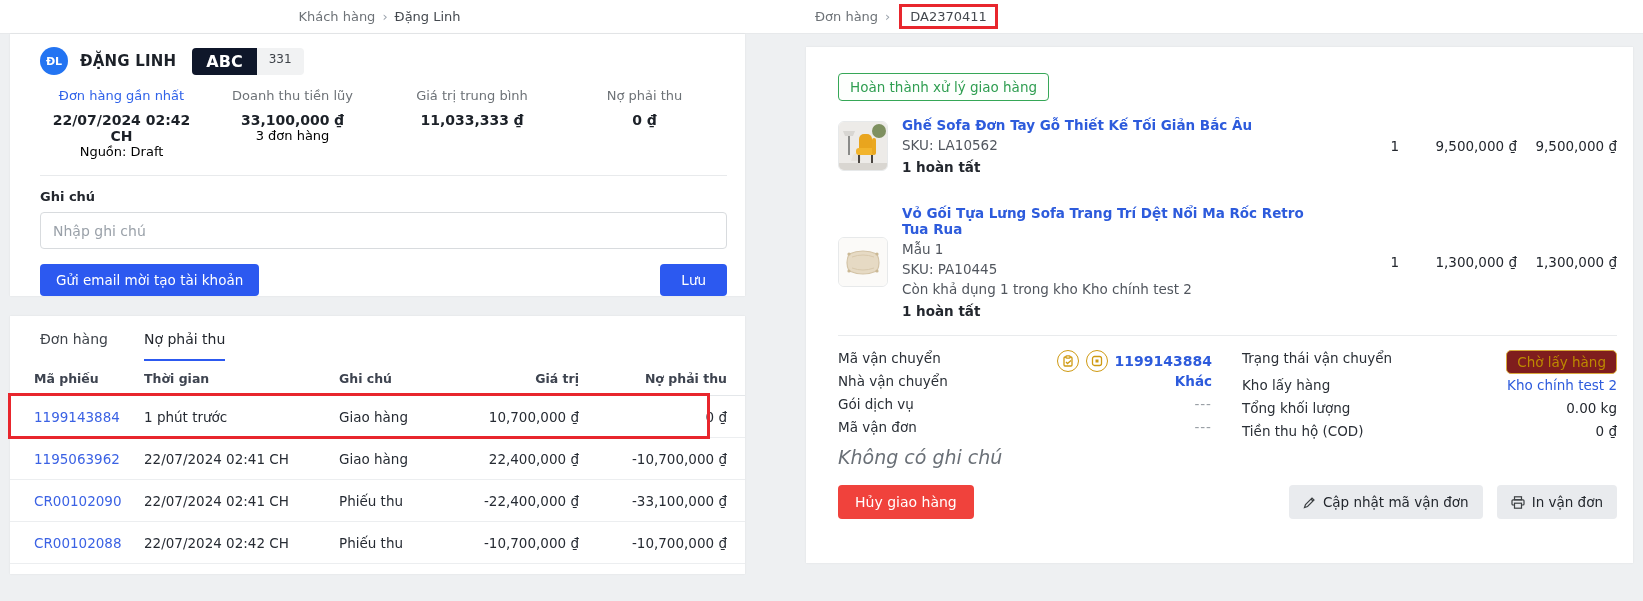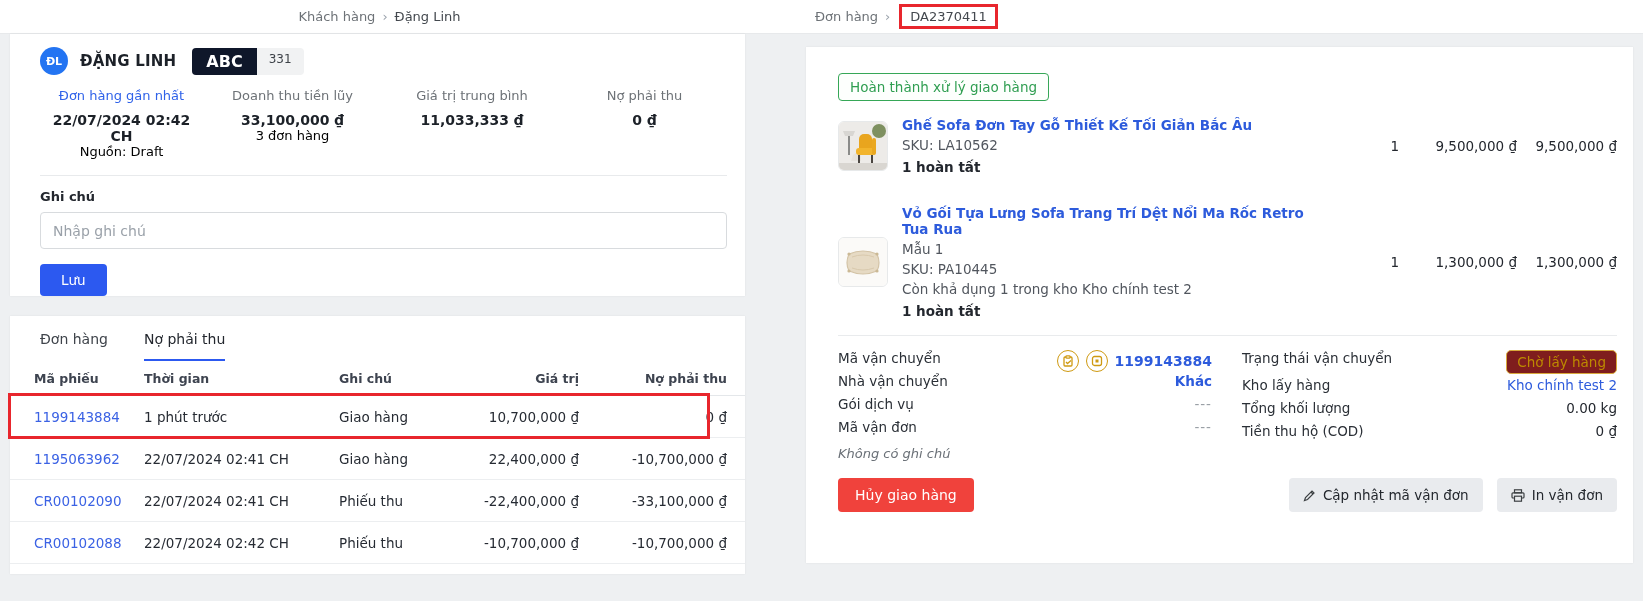--- a/index.html
+++ b/index.html
@@ -80,21 +80,21 @@
   .ship-row{display:flex;justify-content:space-between;align-items:flex-start;min-height:23px;font-size:13.5px;}
   .ship-label{color:#2a2f36;}
   .v-link{color:#2d5bdc;font-weight:bold;cursor:pointer;}
   .v-link2{color:#2d5bdc;cursor:pointer;}
   .v-muted{color:#9aa0a6;letter-spacing:1px;}
   .v-dark{color:#23272e;}
   .ship-code{display:flex;align-items:center;gap:7px;}
   .gold-circle{width:22px;height:22px;border:1.5px solid #cf9a12;border-radius:50%;display:flex;align-items:center;justify-content:center;color:#cf9a12;box-sizing:border-box;cursor:pointer;}
   .ship-num{color:#2d5bdc;font-weight:bold;font-size:14px;cursor:pointer;}
   .badge-gold{border:1px solid #d9a93c;color:#bd8a00;background:#7f1d1d;border-radius:5px;padding:3px 10px;font-size:13.5px;}
-  .ship-note{font-style:italic;color:#6a7077;font-size:13px;margin-top:4px;}
+  .ship-note{font-style:italic;color:#6a7077;font-size:19px;margin-top:4px;}
 
   .order-btn-row{display:flex;justify-content:space-between;margin-top:17px;}
   .btn-red{background:#f0423c;color:#fff;font-size:14px;padding:9px 17px;}
   .btn-group{display:flex;gap:14px;}
   .btn-gray{background:#e9ebee;color:#23272d;font-size:13.5px;padding:9px 14px;display:flex;align-items:center;gap:7px;}
   .icon-svg{display:block;}
 </style>
 </head>
 <body>
 
@@ -138,20 +138,21 @@
         <div class="stat-sub"></div>
       </div>
     </div>
 
     <div class="divider"></div>
 
     <div class="pad">
       <div class="note-label">Ghi chú</div>
       <input class="note-input" type="text" placeholder="Nhập ghi chú" style="">
       <div class="btn-row">
+        <button class="btn btn-blue">Gửi email mời tạo tài khoản</button>
         <button class="btn btn-blue btn-save">Lưu</button>
       </div>
     </div>
   </div>
 
   <div class="card" id="card-ledger">
     <div class="tabs">
       <div class="tab">Đơn hàng</div>
       <div class="tab active">Nợ phải thu</div>
     </div>

